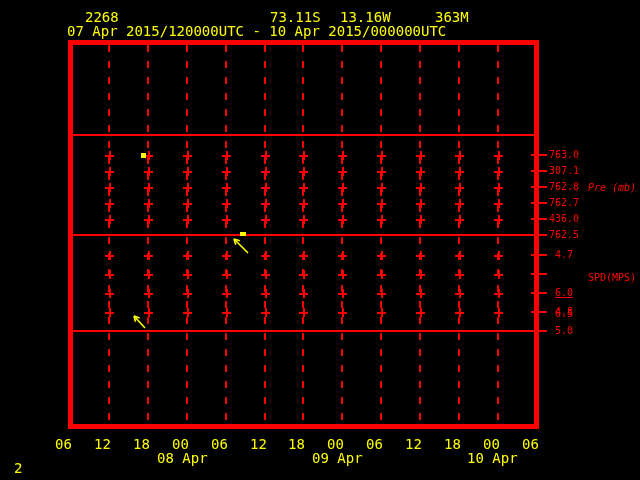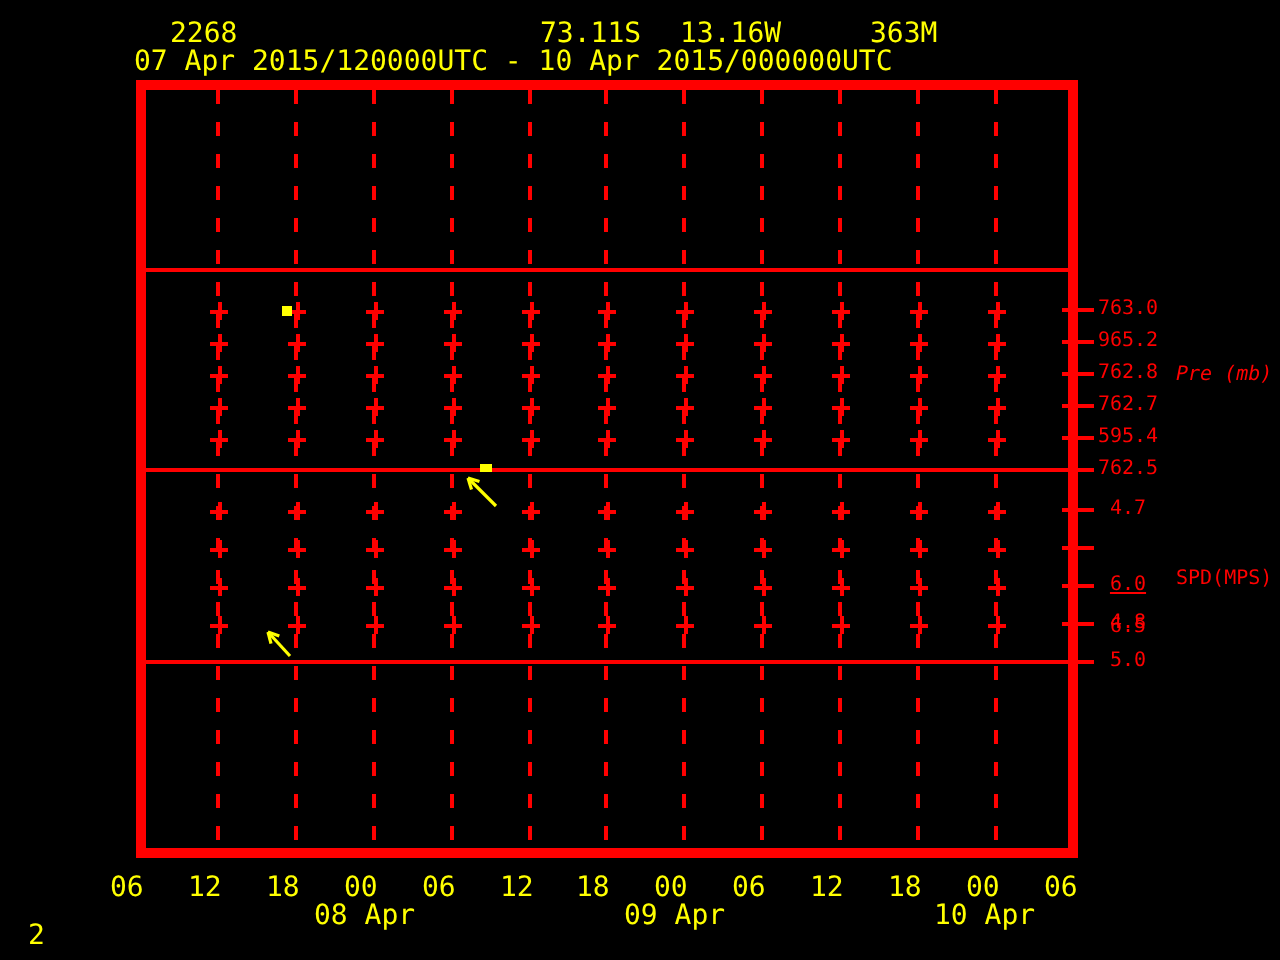--- a/index.html
+++ b/index.html
@@ -149,41 +149,41 @@
     <div class="plus" style="left: 494px; top: 183px;"></div>
     <div class="plus" style="left: 494px; top: 199px;"></div>
     <div class="plus" style="left: 494px; top: 215px;"></div>
     <div class="plus" style="left: 494px; top: 251px;"></div>
     <div class="plus" style="left: 494px; top: 270px;"></div>
     <div class="plus" style="left: 494px; top: 289px;"></div>
     <div class="plus" style="left: 494px; top: 308px;"></div>
     <div class="rtick" style="left: 531px; top: 154px;"></div>
     <span class="rtxt ylabel" style="left: 545px; top: 149px;">763.0</span>
     <div class="rtick" style="left: 531px; top: 170px;"></div>
-    <span class="rtxt ylabel" style="left: 545px; top: 165px;">965.2</span>
+    <span class="rtxt ylabel" style="left: 545px; top: 165px;">307.1</span>
     <div class="rtick" style="left: 531px; top: 186px;"></div>
     <span class="rtxt ylabel" style="left: 545px; top: 181px;">762.8</span>
     <div class="rtick" style="left: 531px; top: 202px;"></div>
     <span class="rtxt ylabel" style="left: 545px; top: 197px;">762.7</span>
     <div class="rtick" style="left: 531px; top: 218px;"></div>
-    <span class="rtxt ylabel" style="left: 545px; top: 213px;">595.4</span>
+    <span class="rtxt ylabel" style="left: 545px; top: 213px;">436.0</span>
     <div class="rtick" style="left: 531px; top: 234px;"></div>
     <span class="rtxt ylabel" style="left: 545px; top: 229px;">762.5</span>
     <span class="rtxt" style="left: 588px; top: 182px; font-style: italic;">Pre (mb)</span>
     <div class="rtick" style="left: 531px; top: 254px;"></div>
     <span class="rtxt ylabel" style="left: 545px; top: 249px;">4.7</span>
     <div class="rtick" style="left: 531px; top: 273px;"></div>
     <span class="rtxt ylabel" style="left: 545px; top: 268px; margin-top: 40px;">6.5</span>
     <div class="rtick" style="left: 531px; top: 292px;"></div>
     <span class="rtxt ylabel" style="left: 545px; top: 287px; text-decoration: underline;">6.0</span>
     <div class="rtick" style="left: 531px; top: 311px;"></div>
     <span class="rtxt ylabel" style="left: 545px; top: 306px;">4.8</span>
     <div class="rtick" style="left: 531px; top: 330px;"></div>
     <span class="rtxt ylabel" style="left: 545px; top: 325px;">5.0</span>
-    <span class="rtxt" style="left: 588px; top: 284px;">SPD(MPS)</span>
+    <span class="rtxt" style="left: 588px; top: 272px;">SPD(MPS)</span>
     <span class="ytxt xlab" style="left: 55px; top: 437px; width: 30px;">06</span>
     <span class="ytxt xlab" style="left: 94px; top: 437px; width: 30px;">12</span>
     <span class="ytxt xlab" style="left: 133px; top: 437px; width: 30px;">18</span>
     <span class="ytxt xlab" style="left: 172px; top: 437px; width: 30px;">00</span>
     <span class="ytxt xlab" style="left: 211px; top: 437px; width: 30px;">06</span>
     <span class="ytxt xlab" style="left: 250px; top: 437px; width: 30px;">12</span>
     <span class="ytxt xlab" style="left: 288px; top: 437px; width: 30px;">18</span>
     <span class="ytxt xlab" style="left: 327px; top: 437px; width: 30px;">00</span>
     <span class="ytxt xlab" style="left: 366px; top: 437px; width: 30px;">06</span>
     <span class="ytxt xlab" style="left: 405px; top: 437px; width: 30px;">12</span>

